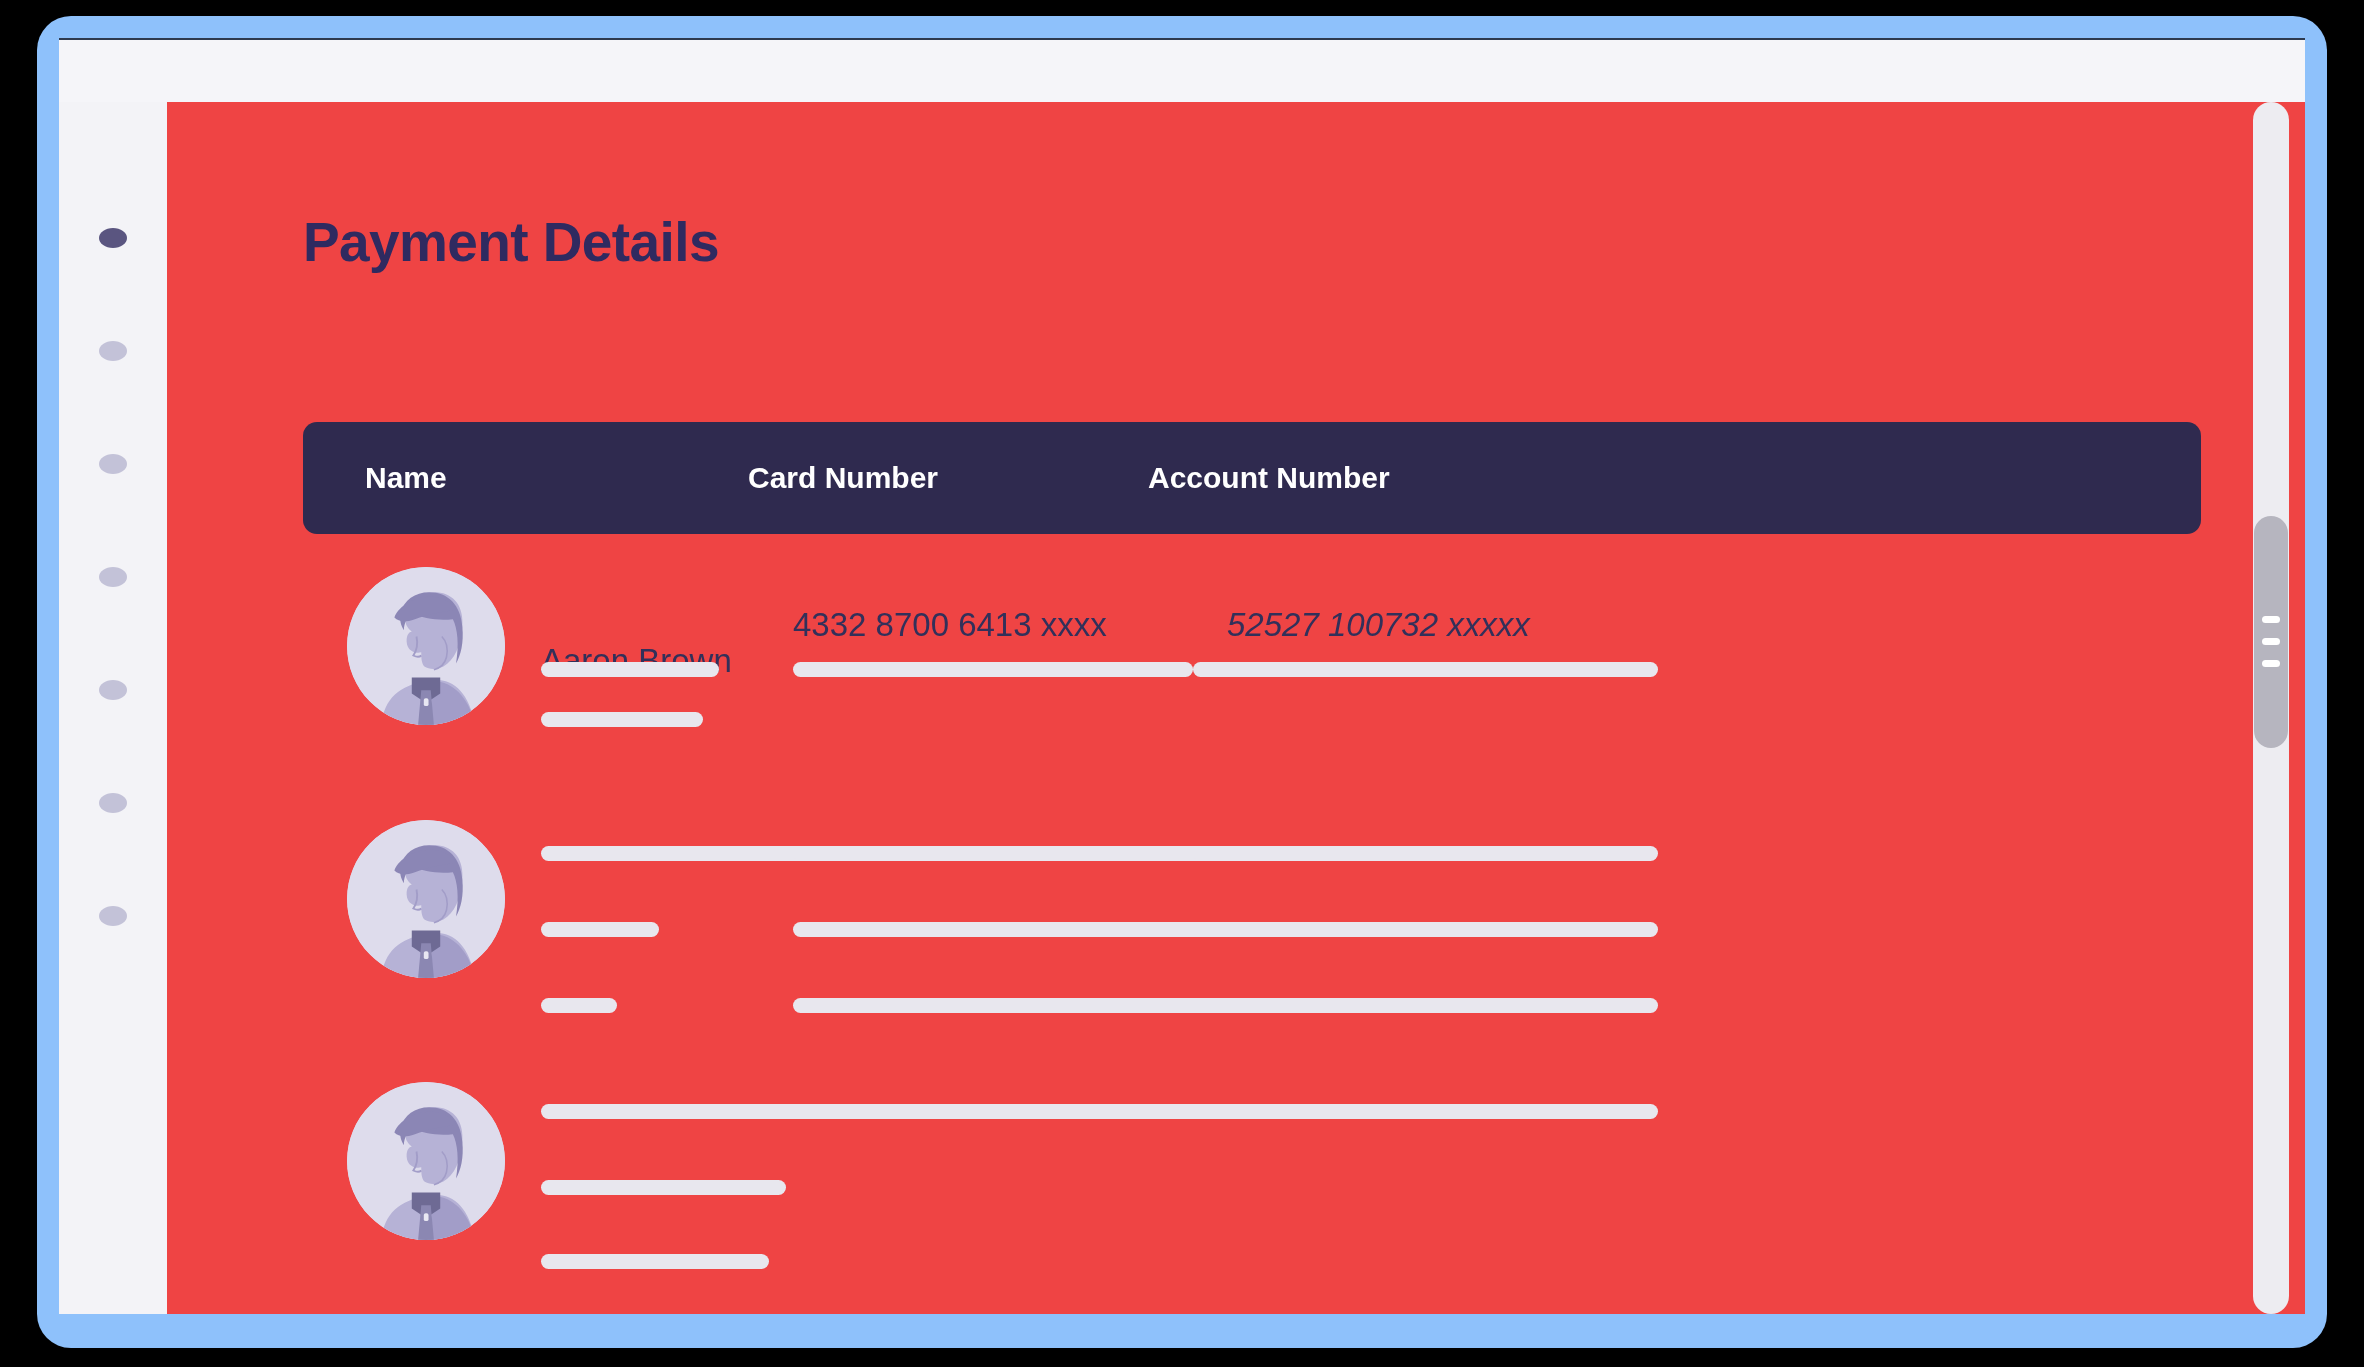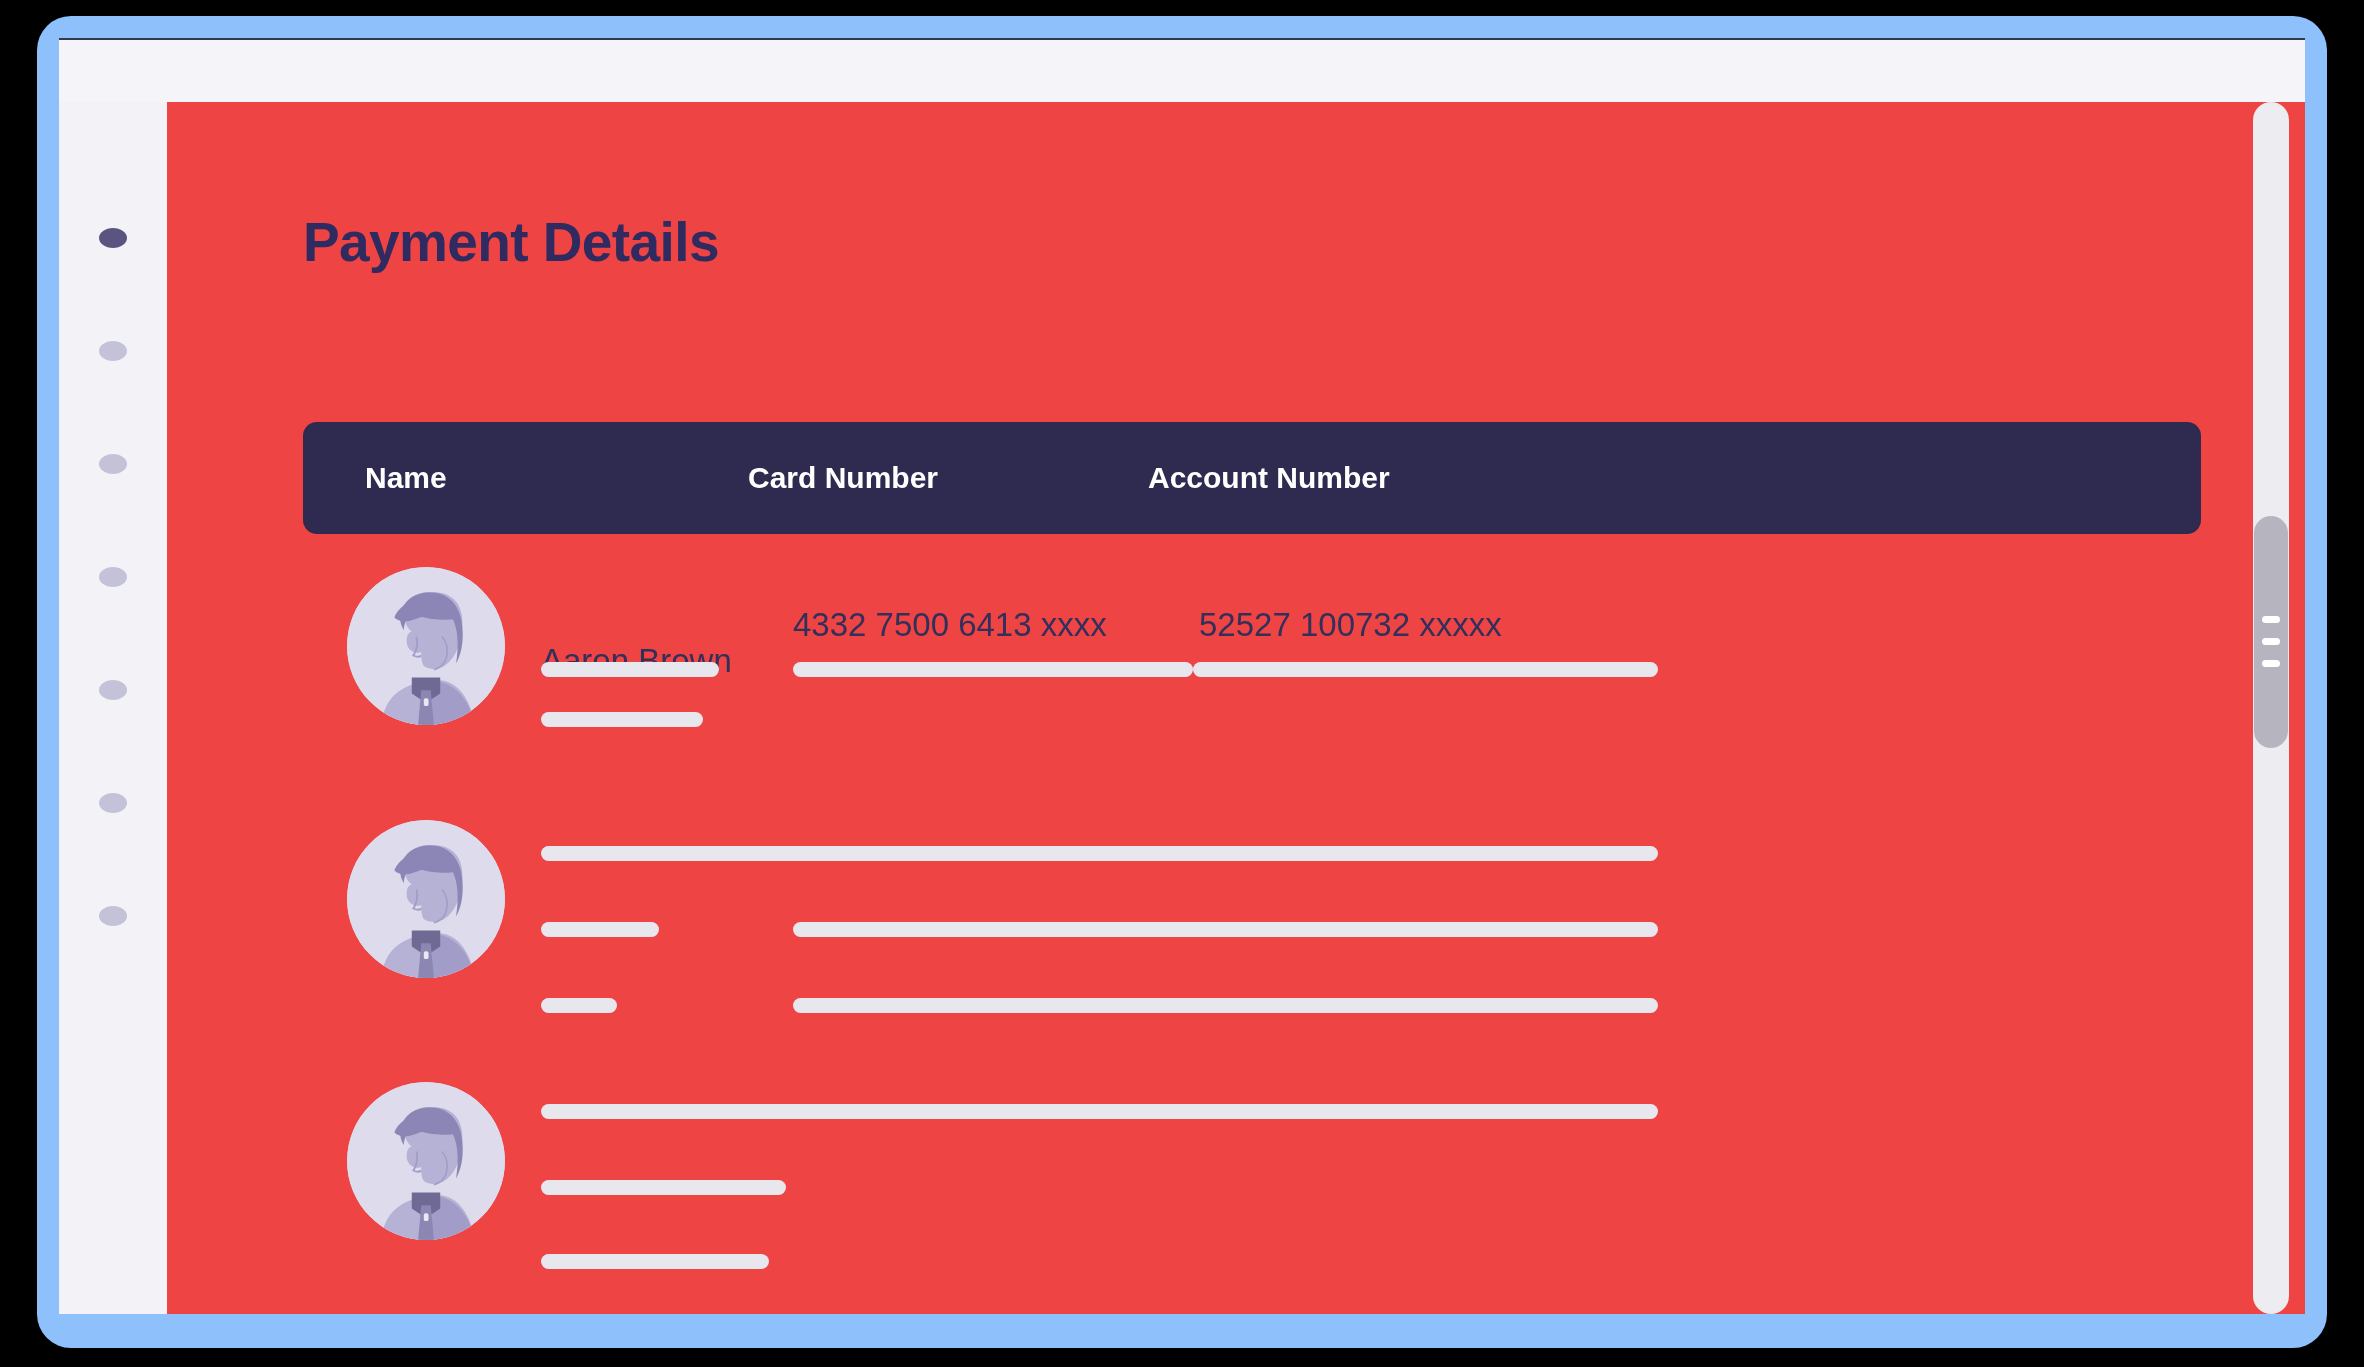--- a/index.html
+++ b/index.html
@@ -142,21 +142,21 @@
 
   
   .cell-text {
     position: absolute;
     font-size: 33px;
     color: #32305a;
     white-space: nowrap;
   }
   .cell-name-text    { left: 238px; top: 72px; margin-top: 36px; }
   .cell-card-text    { left: 490px; top: 72px; }
-  .cell-account-text { left: 896px; top: 72px; }
+  .cell-account-text { left: 924px; top: 72px; font-style: italic; }
 
   
   .sk {
     position: absolute;
     height: 15px;
     border-radius: 8px;
     background: #e8e7ee;
   }
 
   
@@ -234,21 +234,21 @@
                 <path d="M47 78h6l2 22h-10z" fill="#8b87b2"></path>
                 <rect x="48.6" y="83" width="3" height="5" rx="1.2" fill="#e8e7f2"></rect>
                 <path d="M37 34c0-12 9-19 20-18 11 1 17 9 16 22-1 12-5 21-12 25-4 2-9 2-12 0-2-2-2-6-2-9-4 1-8-1-9-5-1-5 1-8 3-8-2-2-4-4-4-7z" fill="#b6b2d6"></path>
                 <path d="M52 16c12 0 20 8 21 22 1 10-1 18-4 23 2-12 1-22-2-28-8 1-19 0-26-4-3 3-5 7-5 11-2-3-3-7-2-11 2-8 9-13 18-13z" fill="#8b86b5"></path>
                 <path d="M30 32c2-6 10-12 20-13 9-1 17 3 19 8-8 1-18 3-26 6-6 2-10 2-13-1z" fill="#8b86b5"></path>
                 <path d="M44 44c1 5 0 9-2 12 2 1 4 1 5 0" fill="none" stroke="#a29dc8" stroke-width="1.2"></path>
                 <path d="M60 44c3 3 4 8 3 13-1 4-4 7-8 8" fill="none" stroke="#a29dc8" stroke-width="1"></path>
               </svg>
             </div>
             <div class="cell-text cell-name-text">Aaron Brown</div>
-            <div class="cell-text cell-card-text">4332  7500  6413  xxxx</div>
+            <div class="cell-text cell-card-text">4332  8700  6413  xxxx</div>
             <div class="cell-text cell-account-text">52527 100732 xxxxx</div>
             <div class="sk col-name-sk" style="width: 178px; top: 128px;"></div>
             <div class="sk col-name-sk" style="width: 162px; top: 178px;"></div>
             <div class="sk col-card-sk" style="width: 400px; top: 128px;"></div>
             <div class="sk col-account-sk" style="width: 465px; top: 128px;"></div>
           </div>
           <div class="row row-2">
             <div class="avatar">
               <svg viewBox="0 0 100 100" xmlns="http://www.w3.org/2000/svg">
                 <circle cx="50" cy="50" r="50" fill="#dedcec"></circle>

